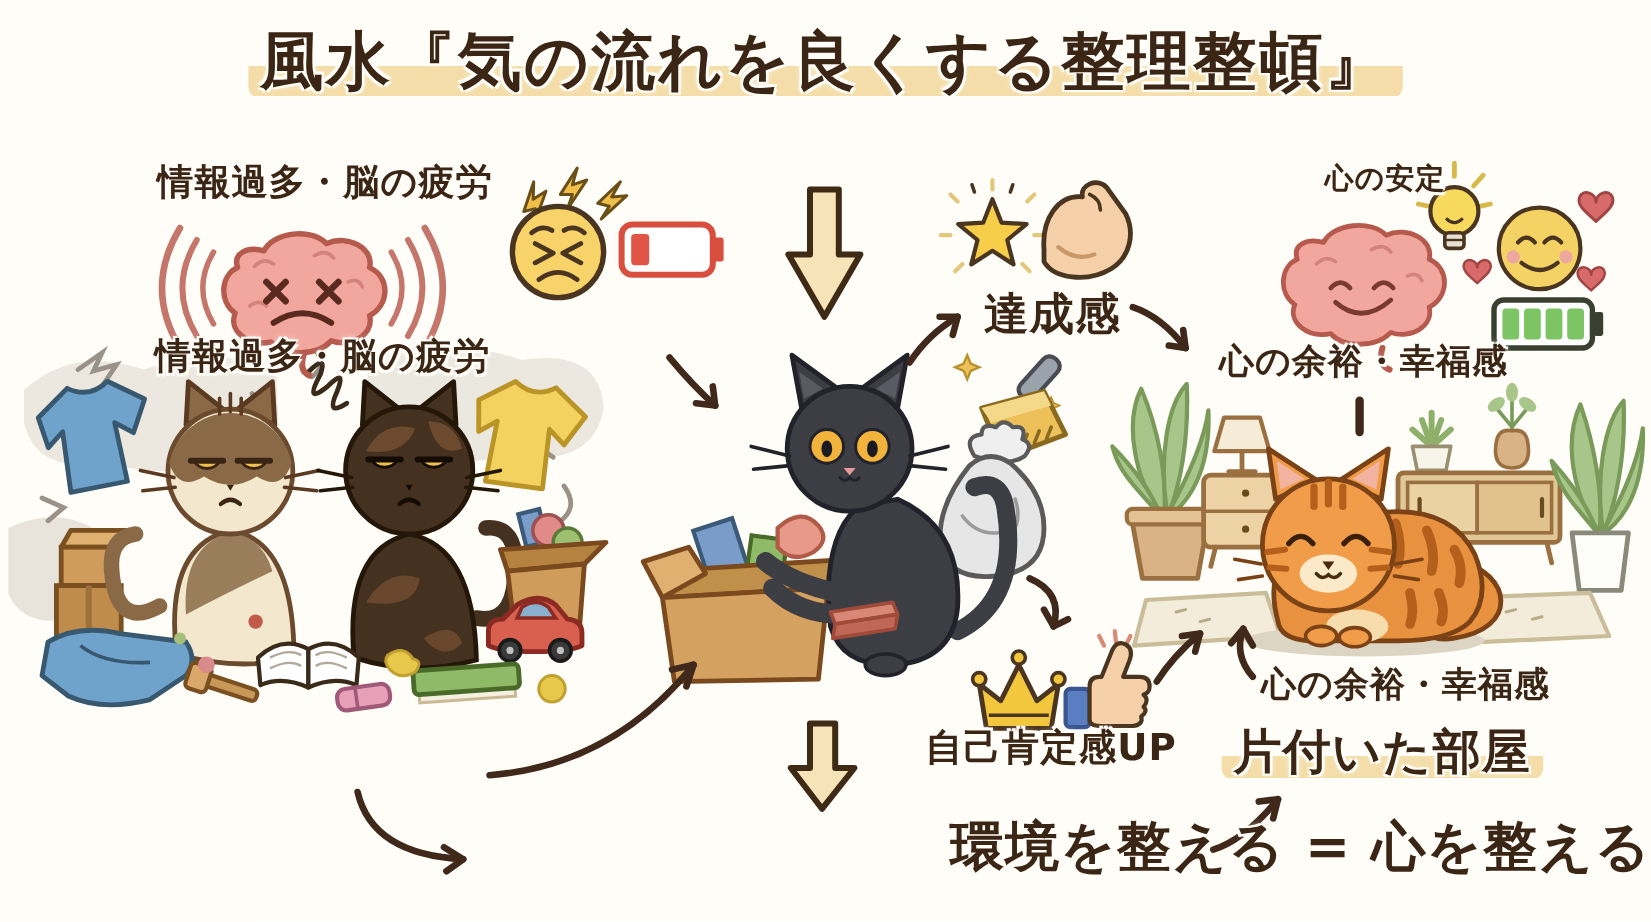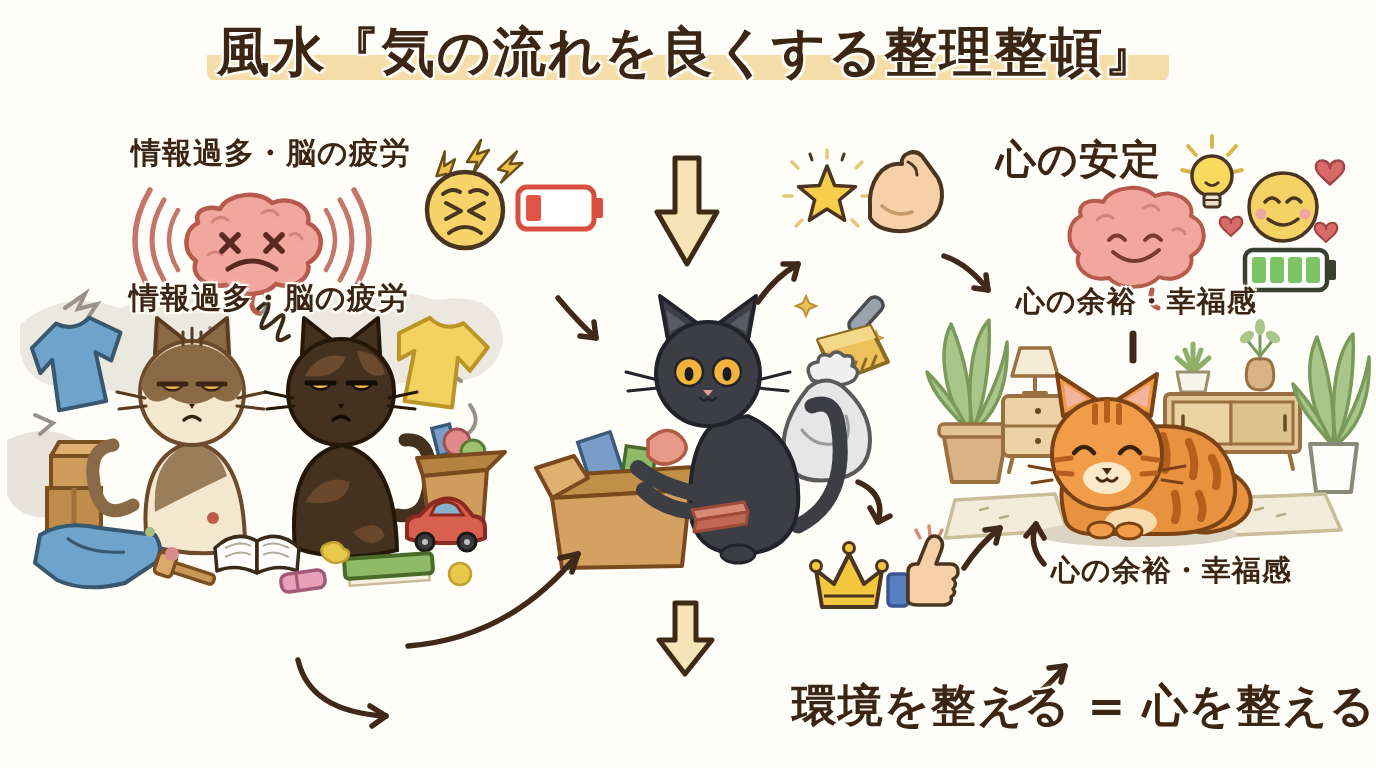--- a/index.html
+++ b/index.html
@@ -519,19 +519,22 @@
     <path class="stk" d="M8,52 Q34,44 62,10"></path>
       <path class="stk" d="M62,10 L46,12 M62,10 L58,26"></path>
   </svg>
 
   <div class="label title hl"><span>風水『気の流れを良くする整理整頓』</span></div>
 
   <div class="label" style="left:131px;top:136px;font-size:30px">情報過多・脳の疲労</div>
   <div class="label" style="left:129px;top:281px;font-size:30px">情報過多・脳の疲労</div>
 
 
-  <div class="label" style="left:996px;top:136px;font-size:40px">心の安定</div>
+  <div class="label" style="left:820px;top:241px;font-size:37px">達成感</div>
+  <div class="label" style="left:771px;top:606px;font-size:31px">自己肯定感UP</div>
+  <div class="label" style="left:1104px;top:136px;font-size:24px">心の安定</div>
   <div class="label" style="left:1016px;top:285px;font-size:29px">心の余裕・幸福感</div>
   <div class="label" style="left:1051px;top:554px;font-size:29px">心の余裕・幸福感</div>
+  <div class="label hl" style="left:1022px;top:604px;font-size:40px"><span>片付いた部屋</span></div>
 
   <div class="label" style="width:100%;text-align:right;top:680px;font-size:45px">環境を整える = 心を整える</div>
 
 </div>
 
 </body></html>

